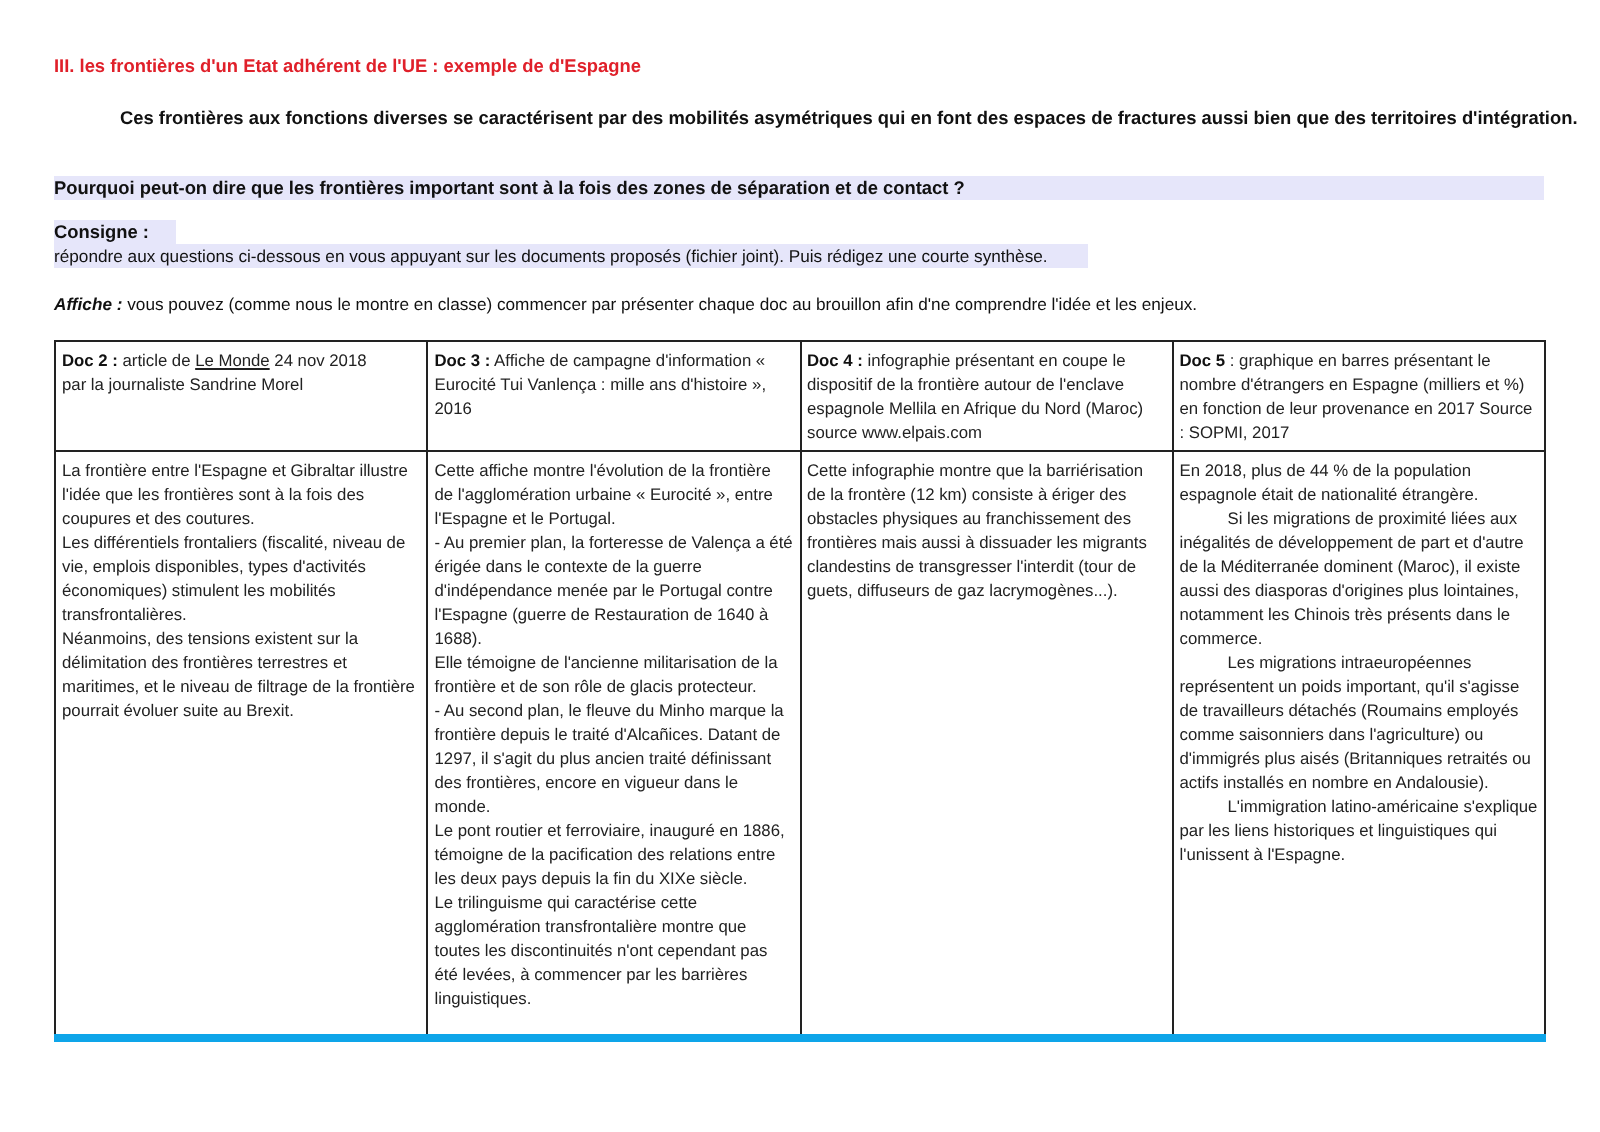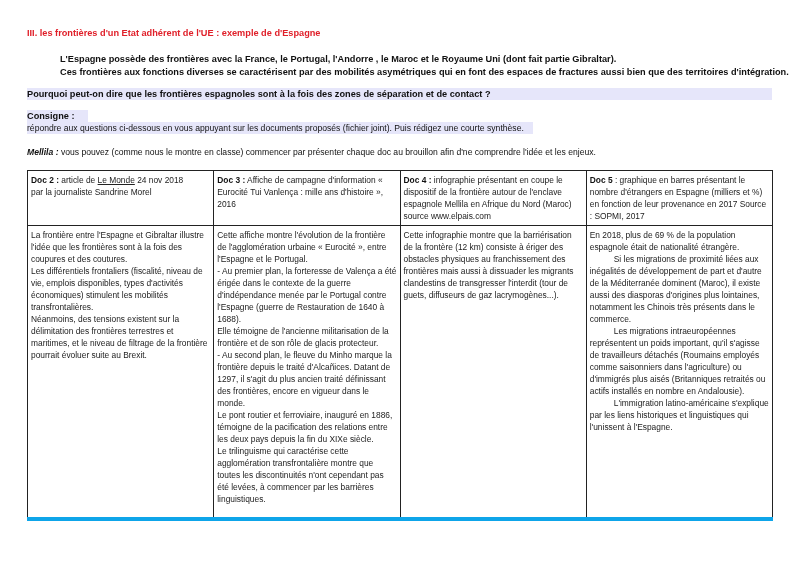--- a/index.html
+++ b/index.html
@@ -5,49 +5,48 @@
   html, body { margin:0; padding:0; background:#ffffff; }
   body { width:800px; height:566px; position:relative; overflow:hidden;
          font-family:"Liberation Sans", sans-serif; color:#111; }
   .title { position:absolute; left:27px; top:28px; font-size:9.2px; font-weight:bold; color:#e0202a; }
   .intro { position:absolute; left:60px; top:53px; font-size:9.2px; font-weight:bold; line-height:12.5px; color:#111; }
   .question { position:absolute; left:27px; top:88px; width:745px; height:12px;
               background:#e6e6fa; font-size:9.2px; font-weight:bold; line-height:12px; }
   .consigne-label { position:absolute; left:27px; top:110px; font-size:9.2px; font-weight:bold; line-height:12px;
               background:#e6e6fa; padding-right:14px; }
   .consigne-text { position:absolute; left:27px; top:122px; font-size:8.6px; line-height:12px;
-              background:#e6e6fa; padding-right:9px; }
+              background:#e6e6fa; padding-right:20px; }
   .remark { position:absolute; left:27px; top:146px; font-size:8.6px; line-height:12px; }
   .remark b { font-style:italic; }
   table.docs { position:absolute; left:27px; top:170px; width:746px; border-collapse:collapse; table-layout:fixed; }
   table.docs td { border:1px solid #222; vertical-align:top; font-size:8.4px; line-height:12px;
                   padding:3px 3px; color:#222; }
   table.docs tr.head td { height:44px; }
   table.docs tr.body td { height:285px; border-bottom:4px solid #0ea5e9; }
   .doc-label { font-weight:bold; color:#111; }
   .u { text-decoration:underline;text-align:right; }
   .para { display:block; }
   .indent { display:block; text-indent:24px; }
 </style>
 </head>
 <body>
 
 <div class="title">III. les frontières d'un Etat adhérent de l'UE : exemple de d'Espagne</div>
 
 <div class="intro">
-  <div>L'Espagne possède des frontières avec la France, le Portugal, l'Andorre , le Maroc et le Royaume Uni (dont fait partie Gibraltar).</div>
   <div>Ces frontières aux fonctions diverses se caractérisent par des mobilités asymétriques qui en font des espaces de fractures aussi bien que des territoires d'intégration.</div>
 </div>
 
-<div class="question">Pourquoi peut-on dire que les frontières espagnoles sont à la fois des zones de séparation et de contact ?</div>
+<div class="question">Pourquoi peut-on dire que les frontières important sont à la fois des zones de séparation et de contact ?</div>
 
 <div class="consigne-label">Consigne :</div>
 <div class="consigne-text">répondre aux questions ci-dessous en vous appuyant sur les documents proposés (fichier joint). Puis rédigez une courte synthèse.</div>
 
-<div class="remark"><b>Mellila :</b><span> vous pouvez (comme nous le montre en classe) commencer par présenter chaque doc au brouillon afin d'ne comprendre l'idée et les enjeux.</span></div>
+<div class="remark"><b>Affiche :</b><span> vous pouvez (comme nous le montre en classe) commencer par présenter chaque doc au brouillon afin d'ne comprendre l'idée et les enjeux.</span></div>
 
 <table class="docs">
   <colgroup>
       <col style="width:25%">
       <col style="width:25%">
       <col style="width:25%">
       <col style="width:25%">
     </colgroup>
   <tbody>
       <tr class="head">
@@ -76,20 +75,20 @@
       <span class="para">- Au premier plan, la forteresse de Valença a été érigée dans le contexte de la guerre d'indépendance menée par le Portugal contre l'Espagne (guerre de Restauration de 1640 à 1688).</span>
       <span class="para">Elle témoigne de l'ancienne militarisation de la frontière et de son rôle de glacis protecteur.</span>
       <span class="para">- Au second plan, le fleuve du Minho marque la frontière  depuis le traité d'Alcañices. Datant de 1297, il s'agit du plus ancien traité définissant des frontières, encore en vigueur dans le monde.</span>
       <span class="para">Le pont routier et ferroviaire, inauguré en 1886, témoigne de la pacification des relations entre les deux pays depuis la fin du XIXe  siècle.</span>
       <span class="para">Le trilinguisme qui caractérise cette agglomération transfrontalière montre que toutes les discontinuités n'ont cependant pas été levées, à commencer par les barrières linguistiques.</span>
     </td>
     <td>
       <span class="para">Cette infographie montre que la barriérisation de la frontère (12 km) consiste à ériger des obstacles physiques au franchissement des frontières mais aussi à dissuader les migrants clandestins de transgresser l'interdit (tour de guets, diffuseurs de gaz lacrymogènes...).</span>
     </td>
     <td>
-      <span class="para">En 2018, plus de 69 % de la population espagnole était de nationalité étrangère.</span>
+      <span class="para">En 2018, plus de 44 % de la population espagnole était de nationalité étrangère.</span>
       <span class="indent">Si les migrations de proximité liées aux inégalités de développement de part et d'autre de la Méditerranée dominent (Maroc), il existe aussi des diasporas d'origines plus lointaines, notamment les Chinois très présents dans le commerce.</span>
       <span class="indent">Les migrations intraeuropéennes représentent un poids important, qu'il s'agisse de travailleurs détachés (Roumains employés comme saisonniers dans l'agriculture) ou d'immigrés plus aisés (Britanniques retraités ou actifs installés en nombre en Andalousie).</span>
       <span class="indent">L'immigration latino-américaine s'explique par les liens historiques et linguistiques qui l'unissent à l'Espagne.</span>
     </td>
   </tr>
 </tbody>
   </table>
 
 </body></html>

